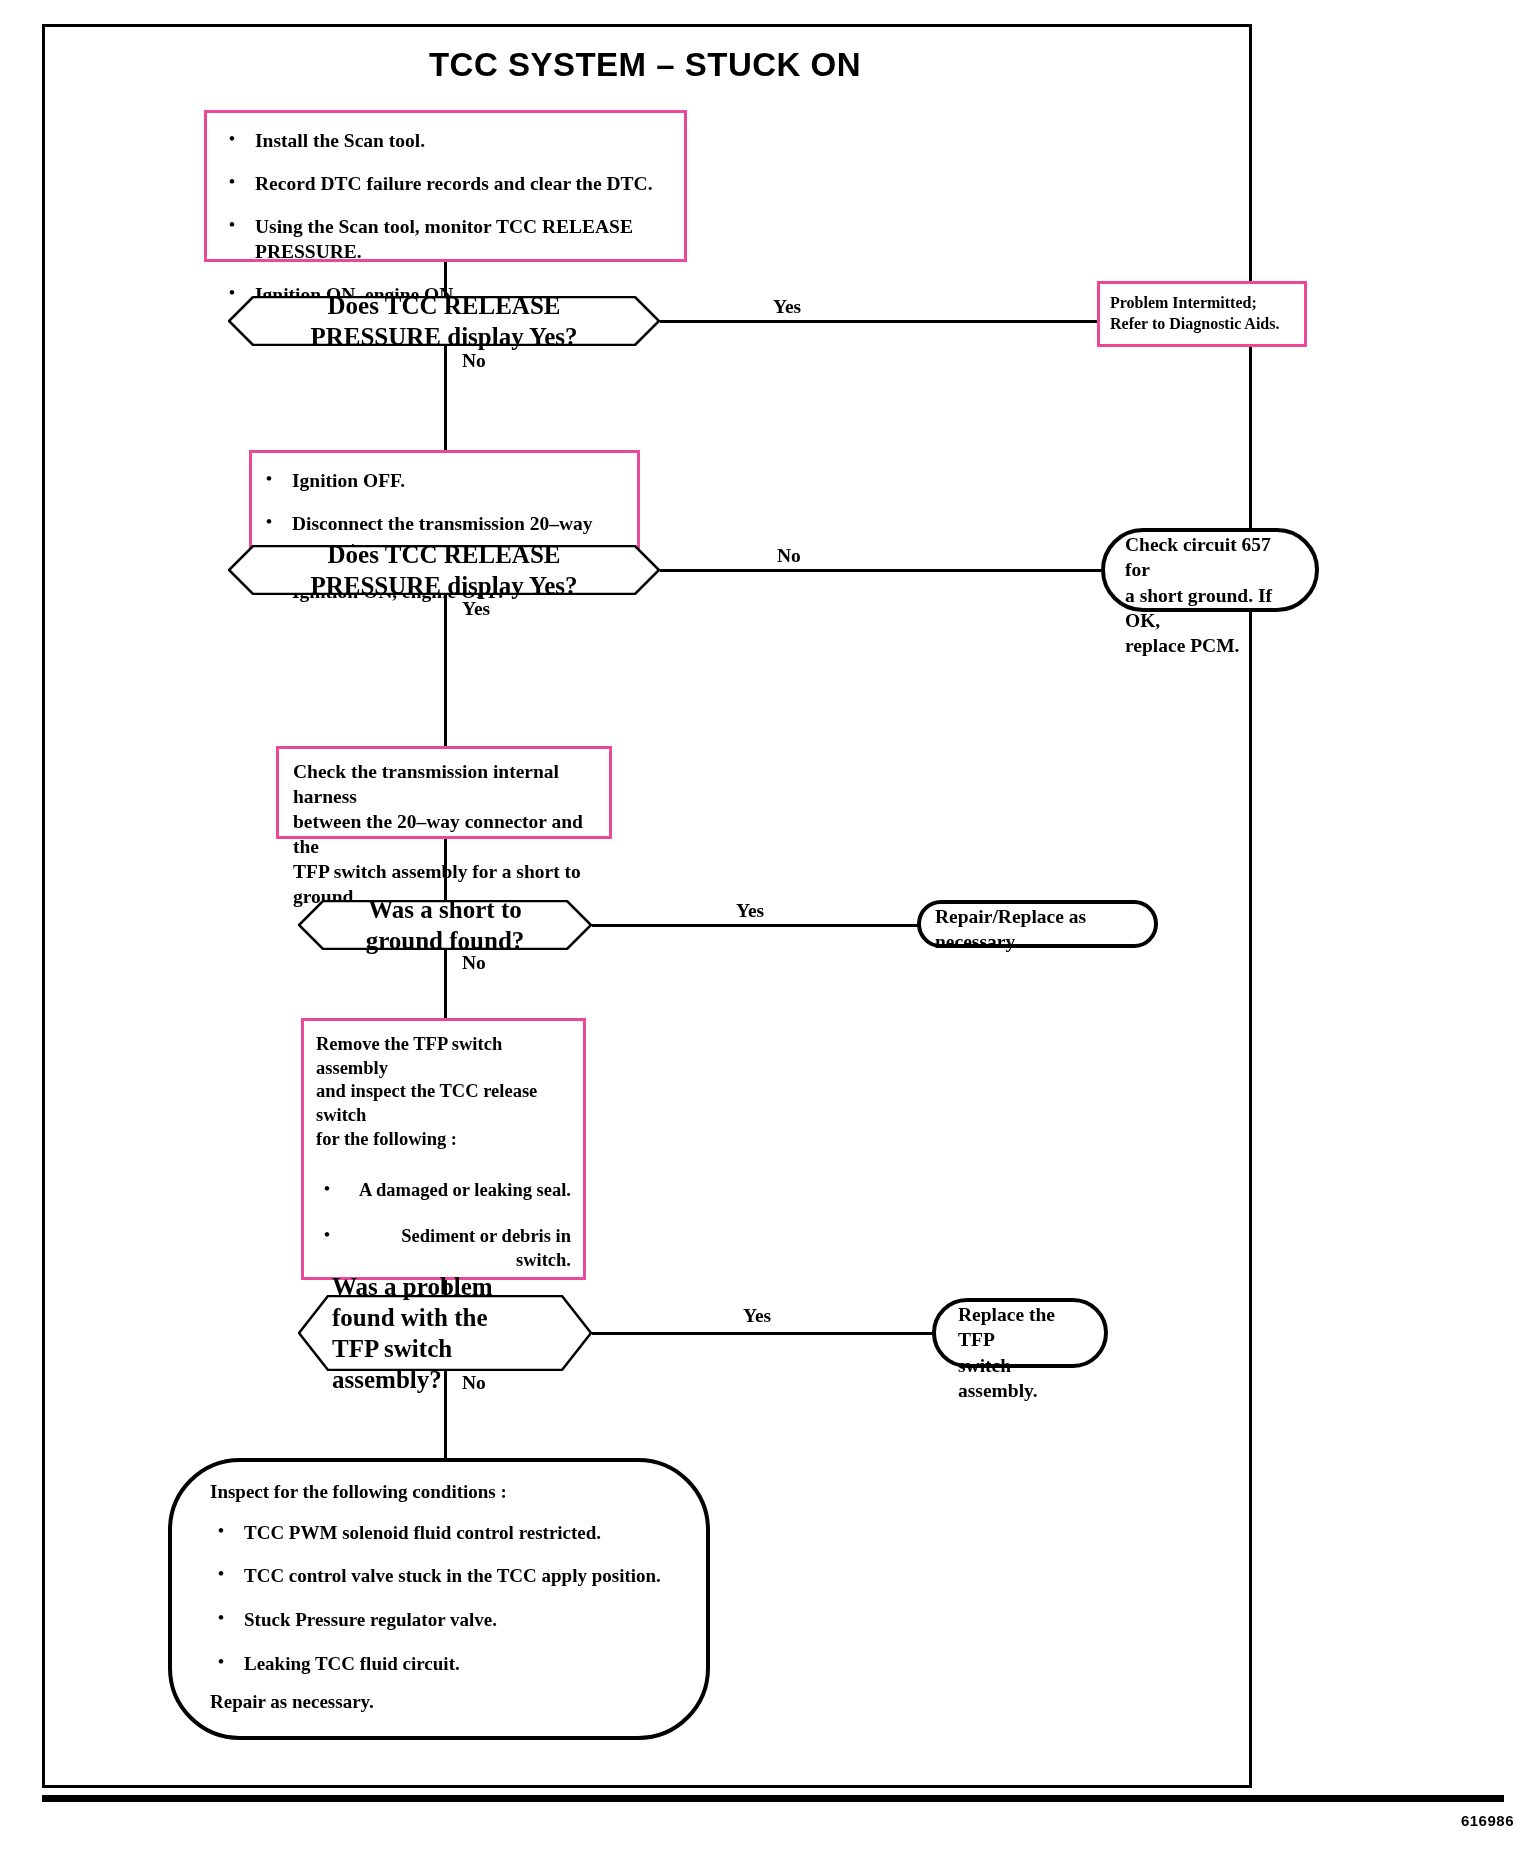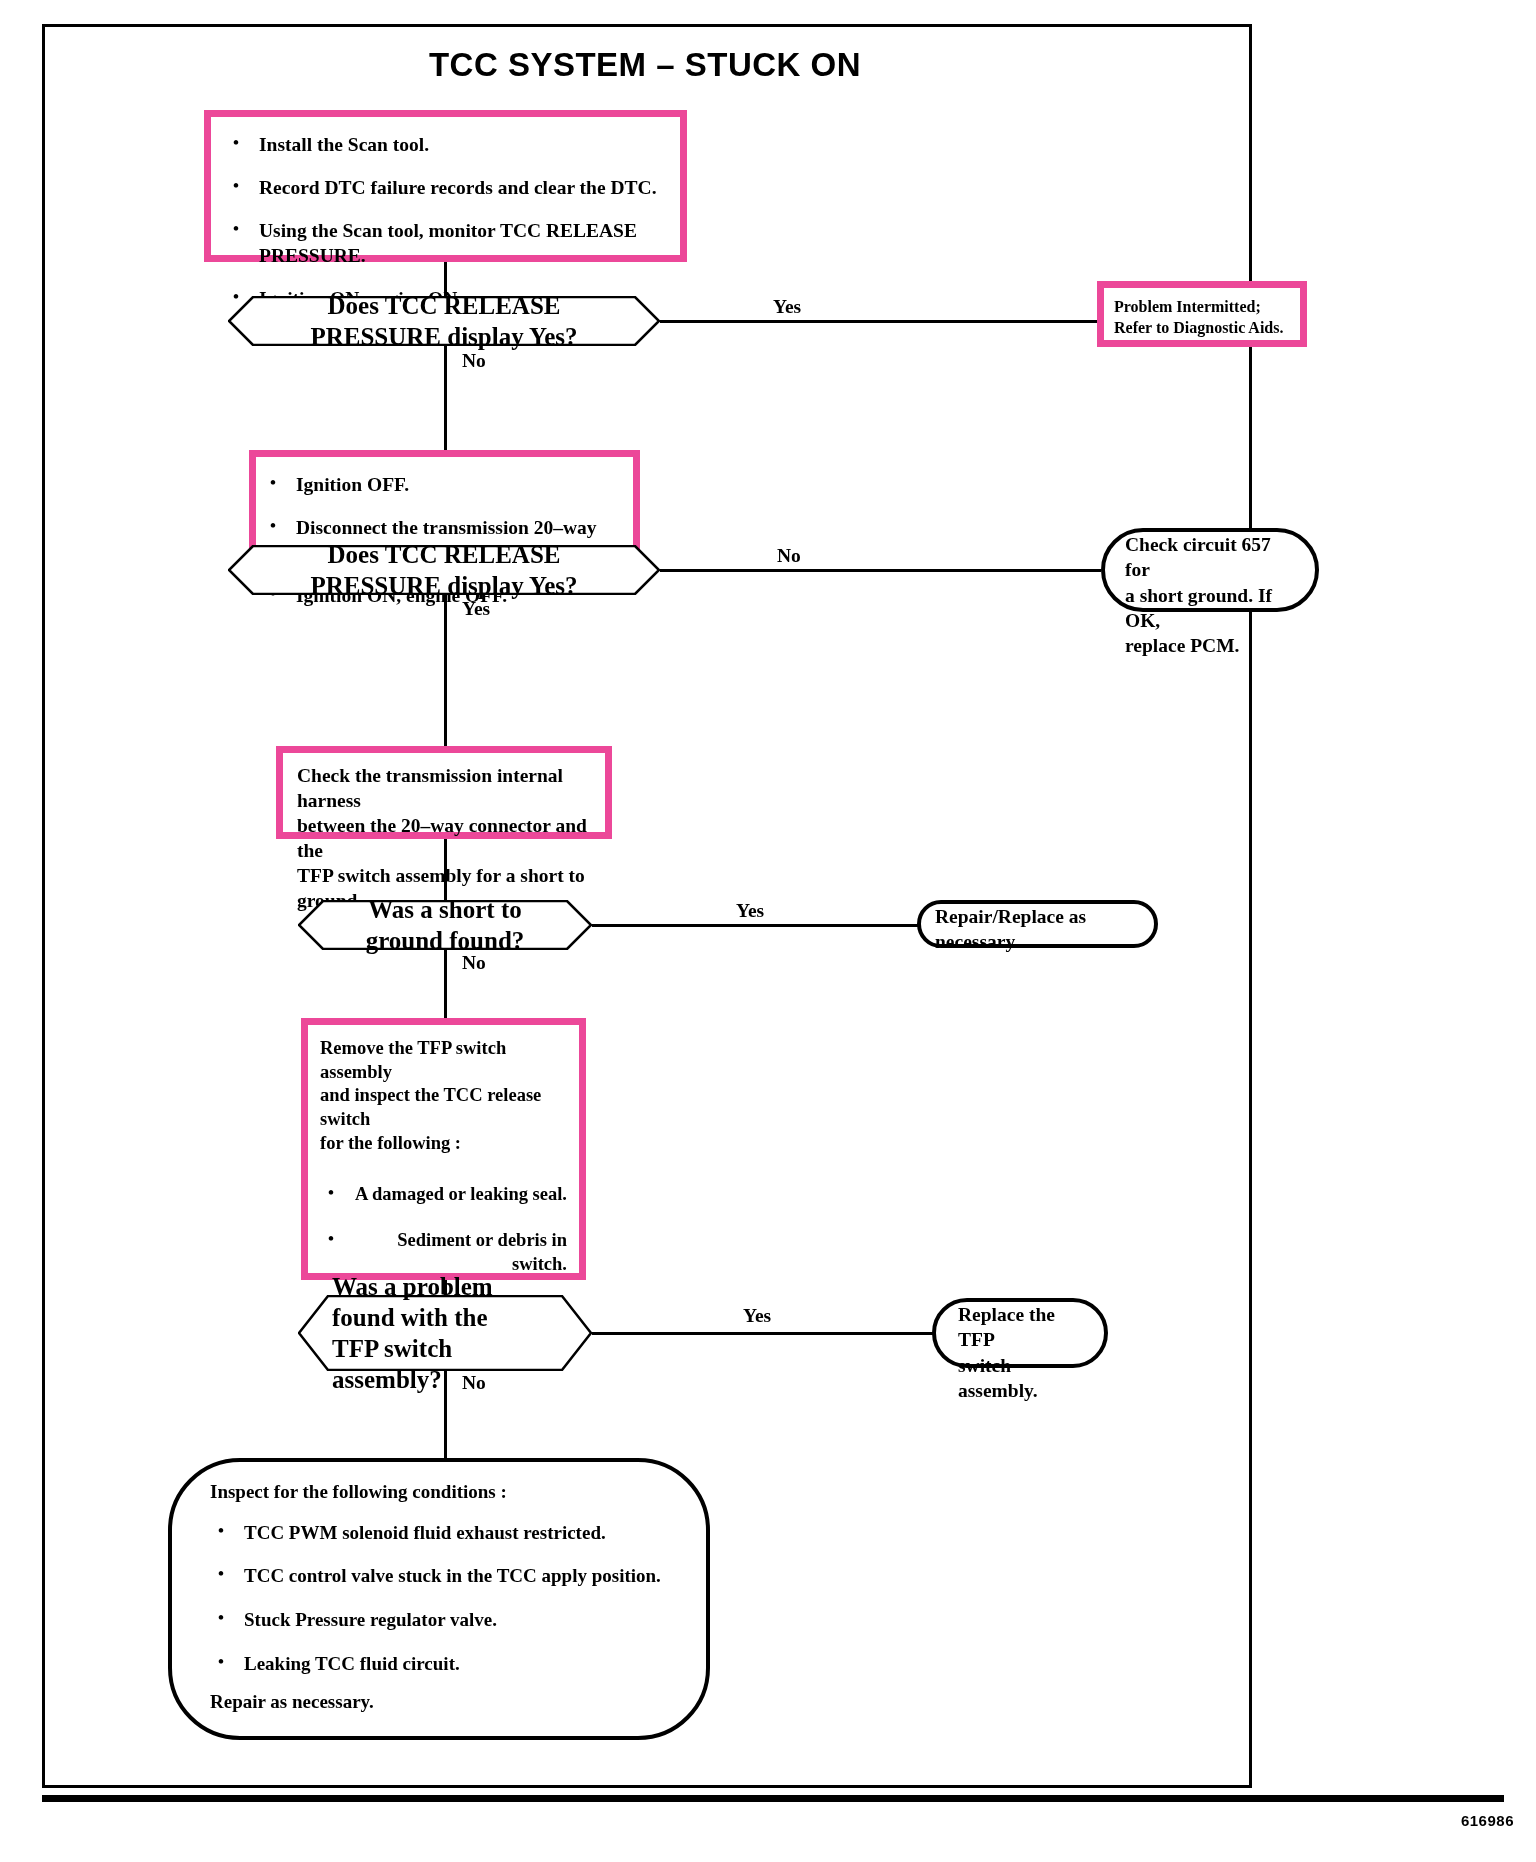--- a/index.html
+++ b/index.html
@@ -54,21 +54,21 @@
     text-align: center;
     font-family: "Liberation Sans", "DejaVu Sans", sans-serif;
     font-size: 33px;
     font-weight: bold;
     letter-spacing: 0.5px;
   }
 
   
   .pbox {
     position: absolute;
-    border: 7px solid #ec4899;
+    border: 3px solid #ec4899;
     background: #fff;
     box-sizing: border-box;
     font-weight: bold;
     font-size: 19.5px;
     line-height: 1.28;
   }
   .pbox .plain {
     padding: 0;
     margin: 0;
   }
@@ -268,21 +268,21 @@
     </div>
   </div>
 
   <div class="vline" style="left:444px; top:1371px; height:90px;"></div>
   <div class="blabel" style="left:462px; top:1372px;">No</div>
 
   <div class="rbox" style="left:168px; top:1458px; width:542px; height:282px; border-radius:72px; padding:18px 30px 14px 38px; align-items:flex-start; font-size:19px;">
     <div style="width:100%;">
       <div class="plain" style="margin-bottom:16px;">Inspect for the following conditions :</div>
       <ul class="blist">
-        <li style="margin-bottom:19px;">TCC PWM solenoid fluid exhaust restricted.</li>
+        <li style="margin-bottom:19px;">TCC PWM solenoid fluid control restricted.</li>
         <li style="margin-bottom:19px;">TCC control valve stuck in the TCC apply position.</li>
         <li style="margin-bottom:19px;">Stuck Pressure regulator valve.</li>
         <li style="margin-bottom:14px;">Leaking TCC fluid circuit.</li>
       </ul>
       <div class="plain">Repair as necessary.</div>
     </div>
   </div>
 
 </div>
 

